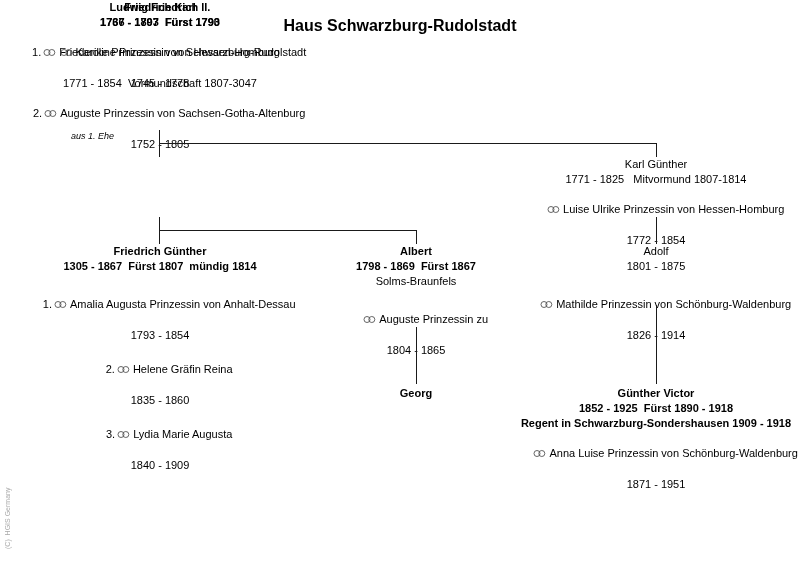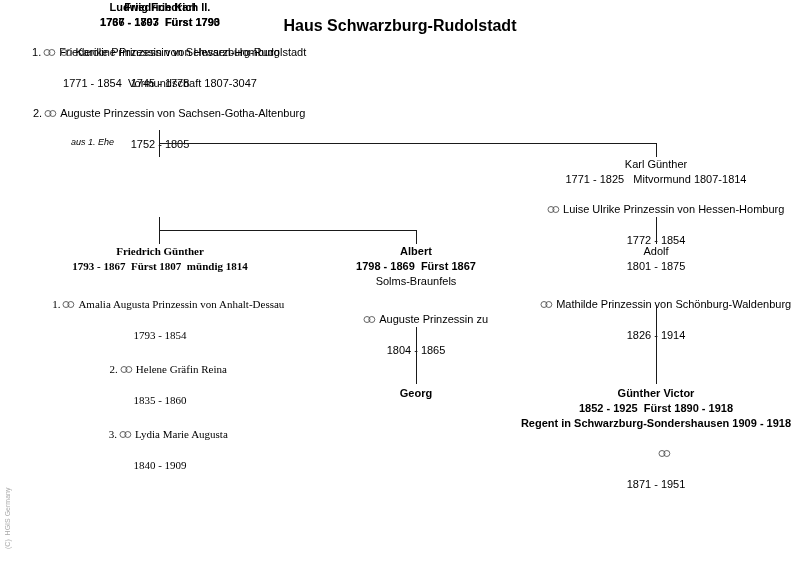--- a/index.html
+++ b/index.html
@@ -67,21 +67,21 @@
             <circle cx="4" cy="4.5" r="3" fill="none" stroke="#555" stroke-width="0.9"></circle>
             <circle cx="8.8" cy="4.5" r="3" fill="none" stroke="#555" stroke-width="0.9"></circle>
           </svg></span><span>Auguste Prinzessin von Sachsen-Gotha-Altenburg</span>
     </div>
     <div class="pl">1752 - 1805</div>
   </div>
 
   <div class="conn" style="left:159px; top:130px; width:1px; height:27px;"></div>
   <div class="conn" style="left:159px; top:143px; width:498px; height:1px;"></div>
   <div class="conn" style="left:656px; top:143px; width:1px; height:14px;"></div>
-  <div class="note" style="left:71px; top:137px;text-align:right;">aus 1. Ehe</div>
+  <div class="note" style="left:71px; top:131px;text-align:right;">aus 1. Ehe</div>
 
   <div class="person" style="left:0; top:157; width:320px;">
     <div class="pl b">Ludwig Friedrich II.</div>
     <div class="pl b">1767 - 1807  Fürst 1793</div>
     <div class="pl">
       <span class="marriage-icon"><svg width="13" height="9" viewBox="0 0 13 9">
             <circle cx="4" cy="4.5" r="3" fill="none" stroke="#555" stroke-width="0.9"></circle>
             <circle cx="8.8" cy="4.5" r="3" fill="none" stroke="#555" stroke-width="0.9"></circle>
           </svg></span><span>Karoline Prinzessin von Hessen-Homburg</span>
     </div>
@@ -99,23 +99,23 @@
     </div>
     <div class="pl">1772 - 1854</div>
   </div>
 
   <div class="conn" style="left:159px; top:217px; width:1px; height:27px;"></div>
   <div class="conn" style="left:159px; top:230px; width:258px; height:1px;"></div>
   <div class="conn" style="left:416px; top:230px; width:1px; height:14px;"></div>
 
   <div class="conn" style="left:656px; top:217px; width:1px; height:27px;"></div>
 
-  <div class="person" style="left:0; top:244px; width:320px;font-family:Liberation Serif, serif;">
+  <div class="person" style="left:0; top:244px; width:320px;">
     <div class="pl b">Friedrich Günther</div>
-    <div class="pl b">1793 - 1867  Fürst 1807  mündig 1814</div>
+    <div class="pl b">1305 - 1867  Fürst 1807  mündig 1814</div>
     <div class="pl gap8">
       <span class="sp-index">1.</span><span class="marriage-icon"><svg width="13" height="9" viewBox="0 0 13 9">
             <circle cx="4" cy="4.5" r="3" fill="none" stroke="#555" stroke-width="0.9"></circle>
             <circle cx="8.8" cy="4.5" r="3" fill="none" stroke="#555" stroke-width="0.9"></circle>
           </svg></span><span>Amalia Augusta Prinzessin von Anhalt-Dessau</span>
     </div>
     <div class="pl">1793 - 1854</div>
     <div class="pl gap4">
       <span class="sp-index">2.</span><span class="marriage-icon"><svg width="13" height="9" viewBox="0 0 13 9">
             <circle cx="4" cy="4.5" r="3" fill="none" stroke="#555" stroke-width="0.9"></circle>
@@ -166,20 +166,20 @@
   </div>
 
   <div class="person" style="left:486px; top:386px; width:340px;">
     <div class="pl b">Günther Victor</div>
     <div class="pl b">1852 - 1925  Fürst 1890 - 1918</div>
     <div class="pl b">Regent in Schwarzburg-Sondershausen 1909 - 1918</div>
     <div class="pl">
       <span class="marriage-icon"><svg width="13" height="9" viewBox="0 0 13 9">
             <circle cx="4" cy="4.5" r="3" fill="none" stroke="#555" stroke-width="0.9"></circle>
             <circle cx="8.8" cy="4.5" r="3" fill="none" stroke="#555" stroke-width="0.9"></circle>
-          </svg></span>
+          </svg></span><span>Anna Luise Prinzessin von Schönburg-Waldenburg</span>
     </div>
     <div class="pl">1871 - 1951</div>
   </div>
 
   <div class="copyright">(C)  HGIS Germany</div>
 
 </div>
 
 </body></html>

